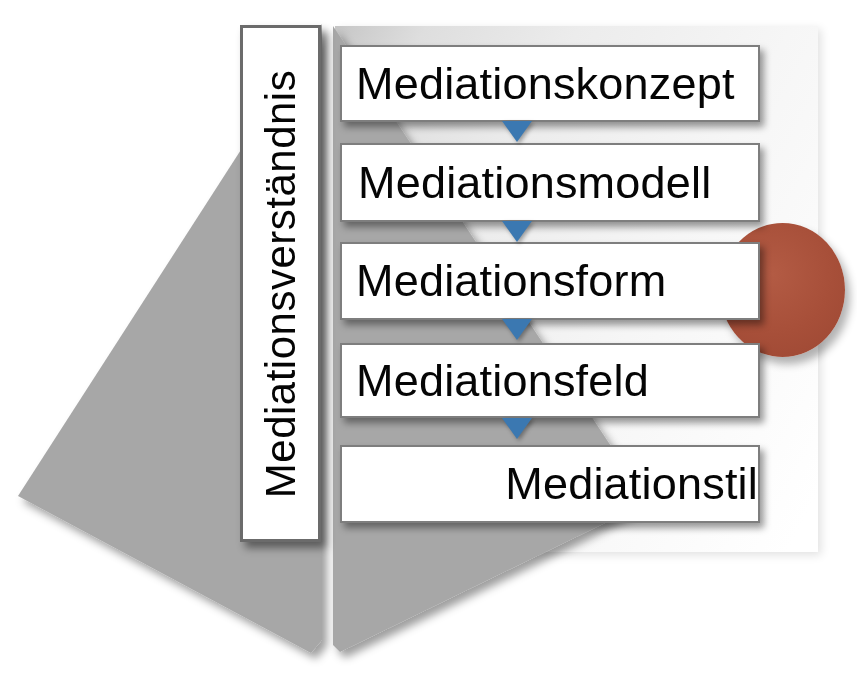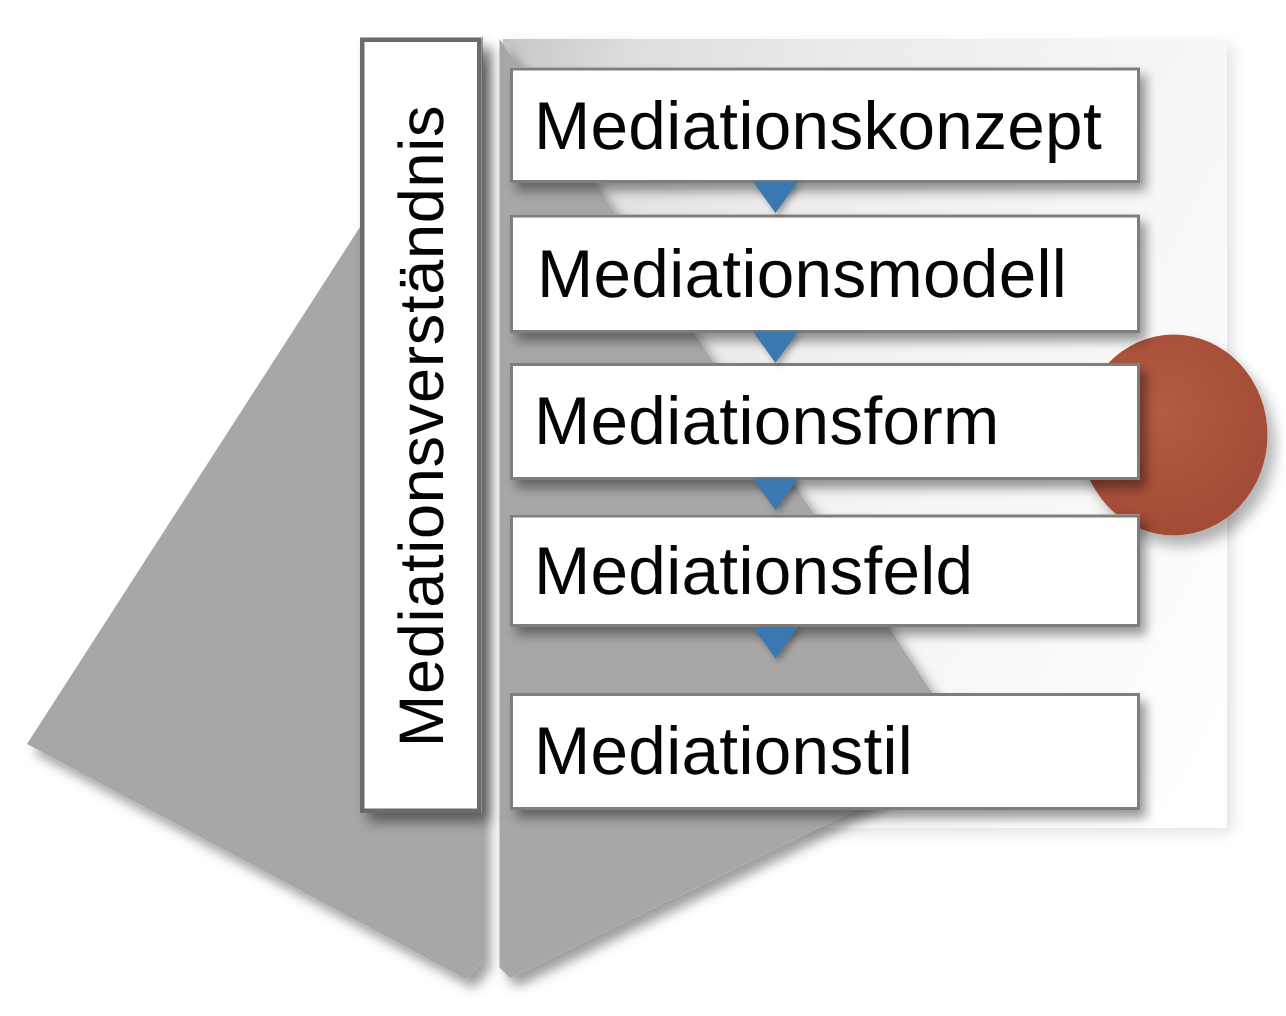--- a/index.html
+++ b/index.html
@@ -38,21 +38,21 @@
     position:absolute; left:340px; width:420px; z-index:4;
     background:#ffffff; border:2px solid var(--box-border, #7e7e7e); box-sizing:border-box;
     box-shadow: 4px 5px 7px rgba(0,0,0,0.40);
     display:flex; align-items:center; padding-left:14px;
     font-size:45px; color:#050505; letter-spacing:0.2px;
   }
   .lb1 { top:45px;  height:77px; }
   .lb2 { top:143px; height:79px;padding-left:16px; }
   .lb3 { top:242px; height:78px; }
   .lb4 { top:343px; height:75px; }
-  .lb5 { top:462px; height:78px; }
+  .lb5 { top:445px; height:78px;justify-content:flex-end; }
   
   .flow-arrow {
     position:absolute; left:502px; width:0; height:0; z-index:5;
     border-left:15px solid transparent; border-right:15px solid transparent;
     border-top:21px solid var(--arrow-blue, #3b78b1);
     filter: drop-shadow(2px 2px 2px rgba(0,0,0,0.35));
   }
   .fa1 { top:121px; } .fa2 { top:221px; } .fa3 { top:319px; } .fa4 { top:418px; }
 </style>
 </head>

